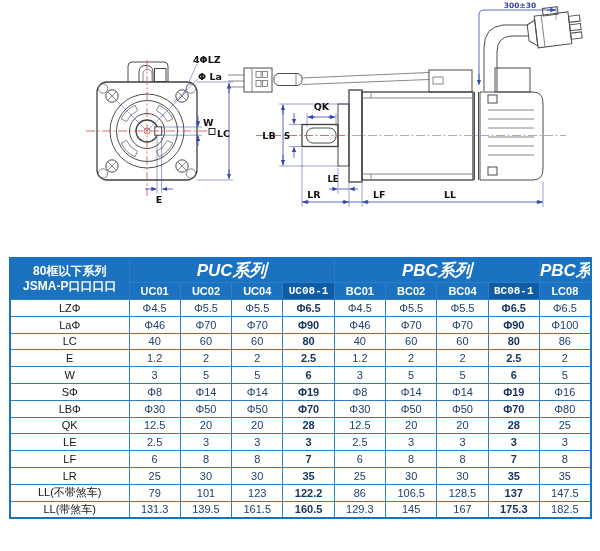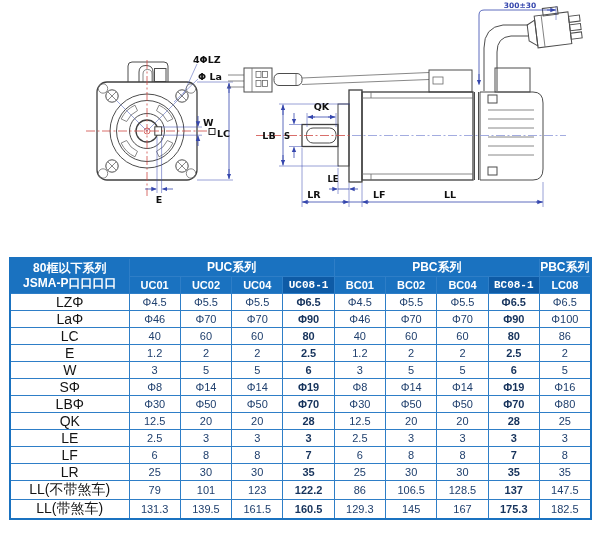--- a/index.html
+++ b/index.html
@@ -28,24 +28,24 @@
     position:absolute;left:9px;top:257px;width:581px;
     border-collapse:collapse;table-layout:fixed;border:2px solid #1a72c0;
   }
   table[data-name="spec-table"] th,
   table[data-name="spec-table"] td{
     border:1px solid #2e7ec7;padding:0;text-align:center;
     overflow:hidden;white-space:nowrap;
   }
   thead th{background:#1a72c0;color:#fff;}
   th.corner div{font-size:12px;font-weight:bold;line-height:15px;}
-  th.group{font-size:12px;font-weight:bold;height:17px;}
+  th.group{font-size:17px;font-weight:bold;height:17px;font-style:italic;}
   th.model{font-size:11px;font-weight:bold;height:16px;}
   th.model.hl{background:#0e5ba6;font-family:Liberation Mono, monospace;}
-  tbody th.rowlabel{font-size:14px;font-weight:400;color:#141414;background:#fff;height:15.8px;text-align:center;}
+  tbody th.rowlabel{font-size:11px;font-weight:400;color:#141414;background:#fff;height:15.8px;text-align:center;}
   tbody td{font-size:11px;color:#20406e;background:#fff;}
   tbody td.bcol{font-weight:bold;color:#16335c;}
   
   .footnotes{position:absolute;left:8px;top:519px;}
   .footnotes div{font:bold 11.5px "Liberation Sans","DejaVu Sans",sans-serif;color:#222;line-height:14.5px;}
 </style>
 </head>
 <body data-name="catalog-page">
 
 <svg id="drawing" data-name="dimension-drawing" width="600" height="248" viewBox="0 0 600 248">

